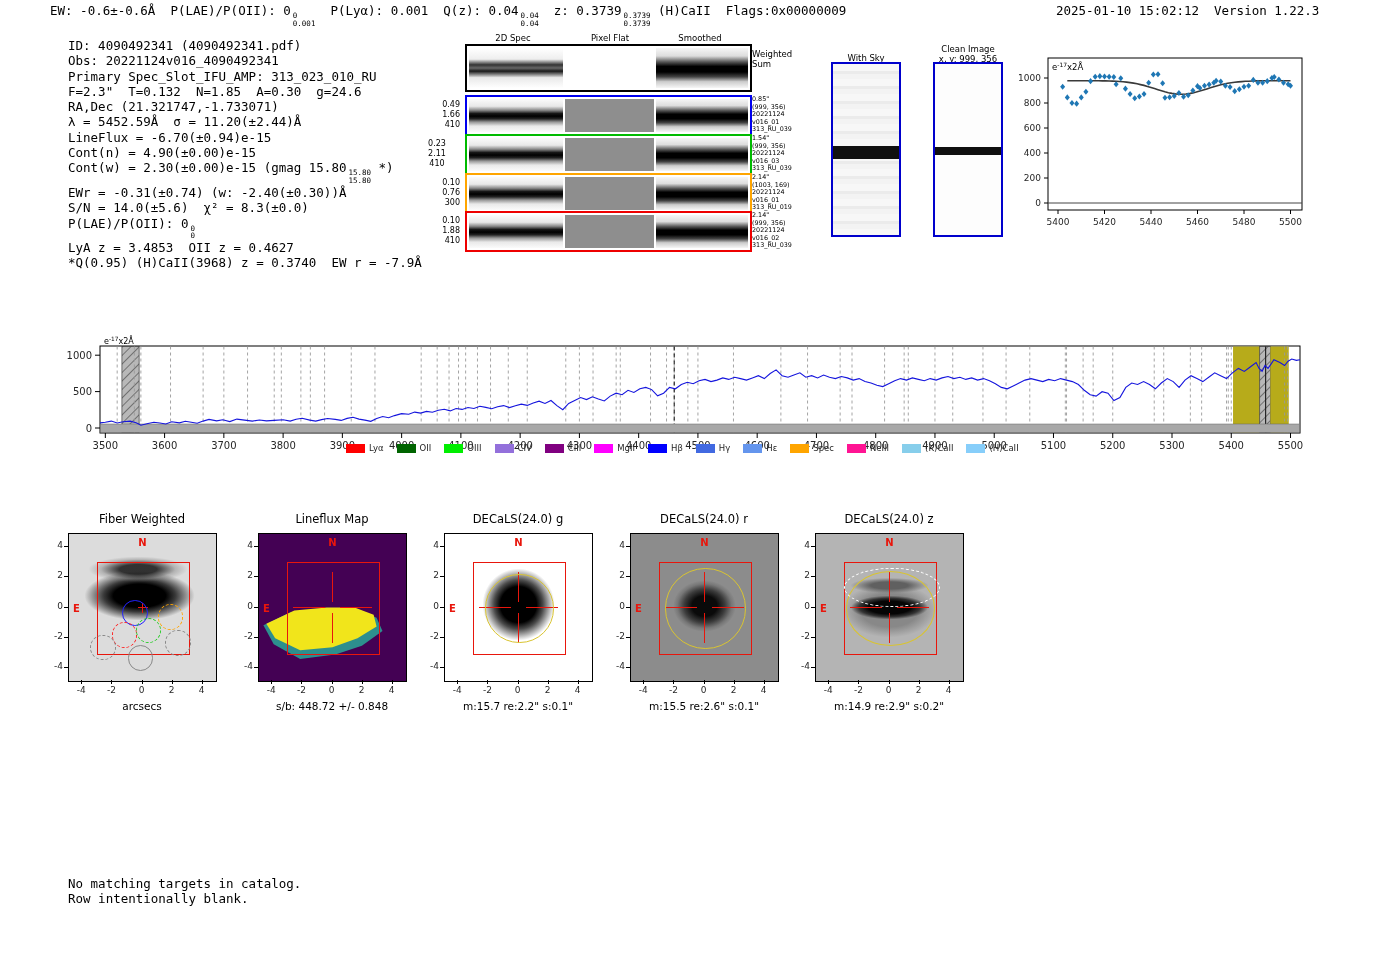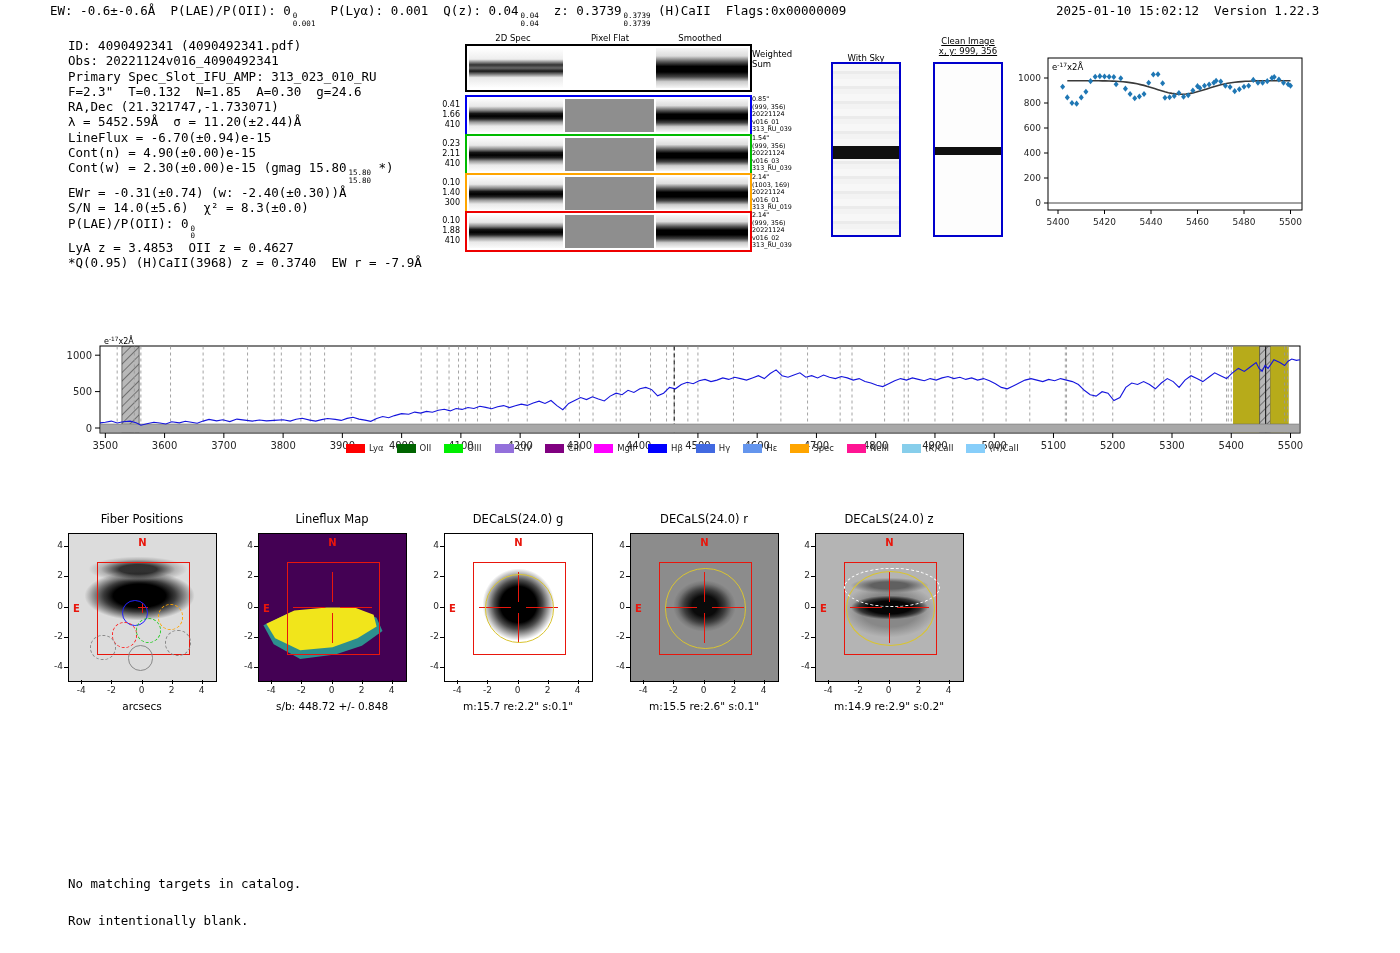--- a/index.html
+++ b/index.html
@@ -75,56 +75,56 @@
       <div class="abs" style="left: 752px; top: 50px; font-size: 8.5px; line-height: 9.5px;">
         <div>Weighted</div>
         <div>Sum</div>
       </div>
       <div class="abs" style="left: 465px; top: 95px; width: 283px; height: 37px; border: 2px solid rgb(0, 0, 238); background: rgb(255, 255, 255);">
         <div class="strip band" style="left: 2px; width: 94px;"></div>
         <div class="strip flat" style="left: 98px; width: 89px;"></div>
         <div class="strip band-smooth" style="left: 189px; width: 92px;"></div>
       </div>
       <div class="abs" style="left: 414px; top: 100px; width: 46px; text-align: right; font-size: 8px; line-height: 10.2px;">
-        <div>0.41</div>
+        <div>0.49</div>
         <div>1.66</div>
         <div>410</div>
       </div>
       <div class="abs" style="left: 752px; top: 96px; width: 62px; font-size: 6.4px; line-height: 7.5px;">
         <div>0.85"</div>
         <div>(999, 356)</div>
         <div>20221124</div>
         <div>v016_01</div>
         <div>313_RU_039</div>
       </div>
       <div class="abs" style="left: 465px; top: 134px; width: 283px; height: 37px; border: 2px solid rgb(0, 187, 0); background: rgb(255, 255, 255);">
         <div class="strip band" style="left: 2px; width: 94px;"></div>
         <div class="strip flat" style="left: 98px; width: 89px;"></div>
         <div class="strip band-smooth" style="left: 189px; width: 92px;"></div>
       </div>
-      <div class="abs" style="left: 414px; top: 139px; width: 46px; text-align: right; font-size: 8px; line-height: 10.2px;">
+      <div class="abs" style="left: 414px; top: 139px; width: 46px; text-align: center; font-size: 8px; line-height: 10.2px;">
         <div>0.23</div>
         <div>2.11</div>
         <div>410</div>
       </div>
       <div class="abs" style="left: 752px; top: 135px; width: 62px; font-size: 6.4px; line-height: 7.5px;">
         <div>1.54"</div>
         <div>(999, 356)</div>
         <div>20221124</div>
         <div>v016_03</div>
         <div>313_RU_039</div>
       </div>
       <div class="abs" style="left: 465px; top: 173px; width: 283px; height: 37px; border: 2px solid rgb(255, 165, 0); background: rgb(255, 255, 255);">
         <div class="strip band" style="left: 2px; width: 94px;"></div>
         <div class="strip flat" style="left: 98px; width: 89px;"></div>
         <div class="strip band-smooth" style="left: 189px; width: 92px;"></div>
       </div>
       <div class="abs" style="left: 414px; top: 178px; width: 46px; text-align: right; font-size: 8px; line-height: 10.2px;">
         <div>0.10</div>
-        <div>1.40</div>
+        <div>0.76</div>
         <div>300</div>
       </div>
       <div class="abs" style="left: 752px; top: 174px; width: 62px; font-size: 6.4px; line-height: 7.5px;">
         <div>2.14"</div>
         <div>(1003, 169)</div>
         <div>20221124</div>
         <div>v016_01</div>
         <div>313_RU_019</div>
       </div>
       <div class="abs" style="left: 465px; top: 211px; width: 283px; height: 37px; border: 2px solid rgb(238, 0, 0); background: rgb(255, 255, 255);">
@@ -148,21 +148,21 @@
 
   <div id="sky-block" class="abs" style="left:0;top:0;">
       <div class="abs ctr" style="left: 816px; top: 36px; width: 100px; font-size: 8.5px; line-height: 10px; margin-top: 17px;">
         <div>With Sky</div>
         <div>x, y: 999, 356</div>
       </div>
       <div class="skybox" style="left: 831px; top: 62px; width: 66px; height: 171px;">
         <div class="sky-stripes"></div>
         <div class="sky-band" style="top: 48%; height: 7.5%;"></div>
       </div>
-      <div class="abs ctr" style="left: 918px; top: 36px; width: 100px; font-size: 8.5px; line-height: 10px; text-decoration: underline;">
+      <div class="abs ctr" style="left: 918px; top: 44px; width: 100px; font-size: 8.5px; line-height: 10px;">
         <div>Clean Image</div>
         <div>x, y: 999, 356</div>
       </div>
       <div class="skybox" style="left: 933px; top: 62px; width: 66px; height: 171px; background: rgb(253, 253, 253);">
         <div class="sky-band" style="top: 48.5%; height: 5%;"></div>
       </div>
     </div>
 
   <div id="zoom-chart" class="abs" style="left:1005px;top:48px;width:320px;height:185px;"><svg width="320" height="185">
         <rect x="43" y="10" width="254" height="152" fill="#ffffff" stroke="#000" stroke-width="1"></rect>
@@ -426,21 +426,21 @@
       </div>
       <div class="leg-item">
         <div class="leg-sw" style="background: rgb(135, 206, 250);"></div>
         <span class="leg-tx">(H)CaII</span>
       </div>
     </div>
 
 
   <div id="cutouts" class="abs" style="left:0;top:512px;">
       <div class="cutout" style="left: 68px; top: 0px;">
-        <div class="cut-title">Fiber Positions</div>
+        <div class="cut-title">Fiber Weighted</div>
         <div class="cut-plot bg-fp">
           <div class="compass" style="left: 50%; top: 3px; transform: translateX(-50%);">N</div>
           <div class="compass" style="left: 4px; top: 50%; transform: translateY(-50%);">E</div>
           <div class="redbox" style="left: 28.35px; top: 28.35px; width: 90.3px; height: 90.3px;"></div>
           <div class="crossline" style="left: 72.75px; top: 68.5px; width: 1.5px; height: 10px;"></div>
           <div class="crossline" style="top: 72.75px; left: 68.5px; height: 1.5px; width: 10px;"></div>
           <div class="circ" style="left: 53.4835px; top: 66.276px; width: 23.478px; height: 23.478px; border: 1.6px solid rgb(34, 34, 255);"></div>
           <div class="circ" style="left: 42.9485px; top: 88.0985px; width: 23.478px; height: 23.478px; border: 1.6px dashed rgb(255, 34, 34);"></div>
           <div class="circ" style="left: 67.0285px; top: 83.5835px; width: 23.478px; height: 23.478px; border: 1.6px dashed rgb(34, 204, 34);"></div>
           <div class="circ" style="left: 88.851px; top: 70.0385px; width: 23.478px; height: 23.478px; border: 1.6px dashed rgb(255, 165, 0);"></div>
@@ -604,14 +604,14 @@
         <div class="tickmark" style="left: 103.6px; top: 168px; width: 1px; height: 4px;"></div>
         <div class="tick-lab" style="left: -21px; top: 28.3px; width: 16px; text-align: right;">4</div>
         <div class="tickmark" style="left: -4px; top: 34.3px; width: 4px; height: 1px;"></div>
         <div class="tick-lab" style="left: 125.7px; top: 173px; width: 16px; text-align: center;">4</div>
         <div class="tickmark" style="left: 133.7px; top: 168px; width: 1px; height: 4px;"></div>
         <div class="cut-caption">m:14.9  re:2.9"  s:0.2"</div>
       </div>
     </div>
 
   <div class="abs mono" style="left:68px;top:876px;text-align:right;">No matching targets in catalog.</div>
-  <div class="abs mono" style="left:68px;top:891px;margin-top:22px;">Row intentionally blank.</div>
+  <div class="abs mono" style="left:68px;top:891px;">Row intentionally blank.</div>
 </div>
 
 </body></html>

